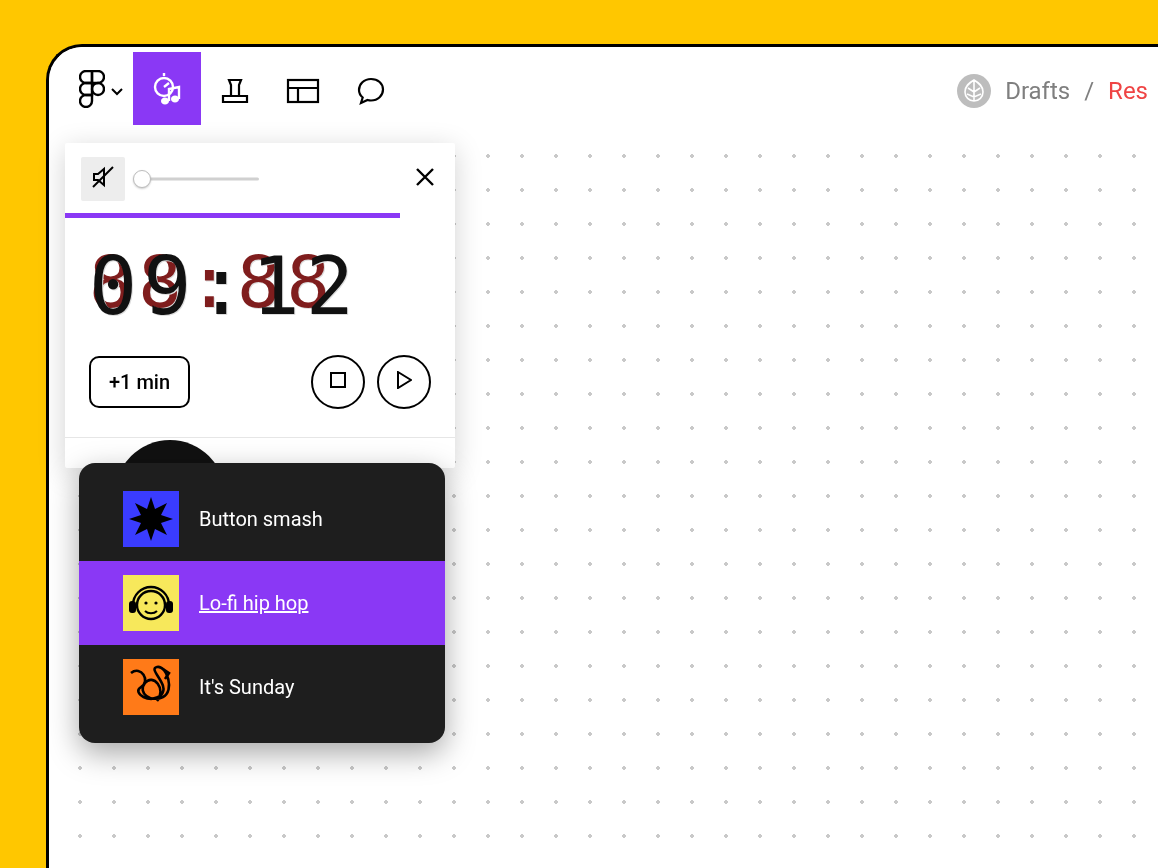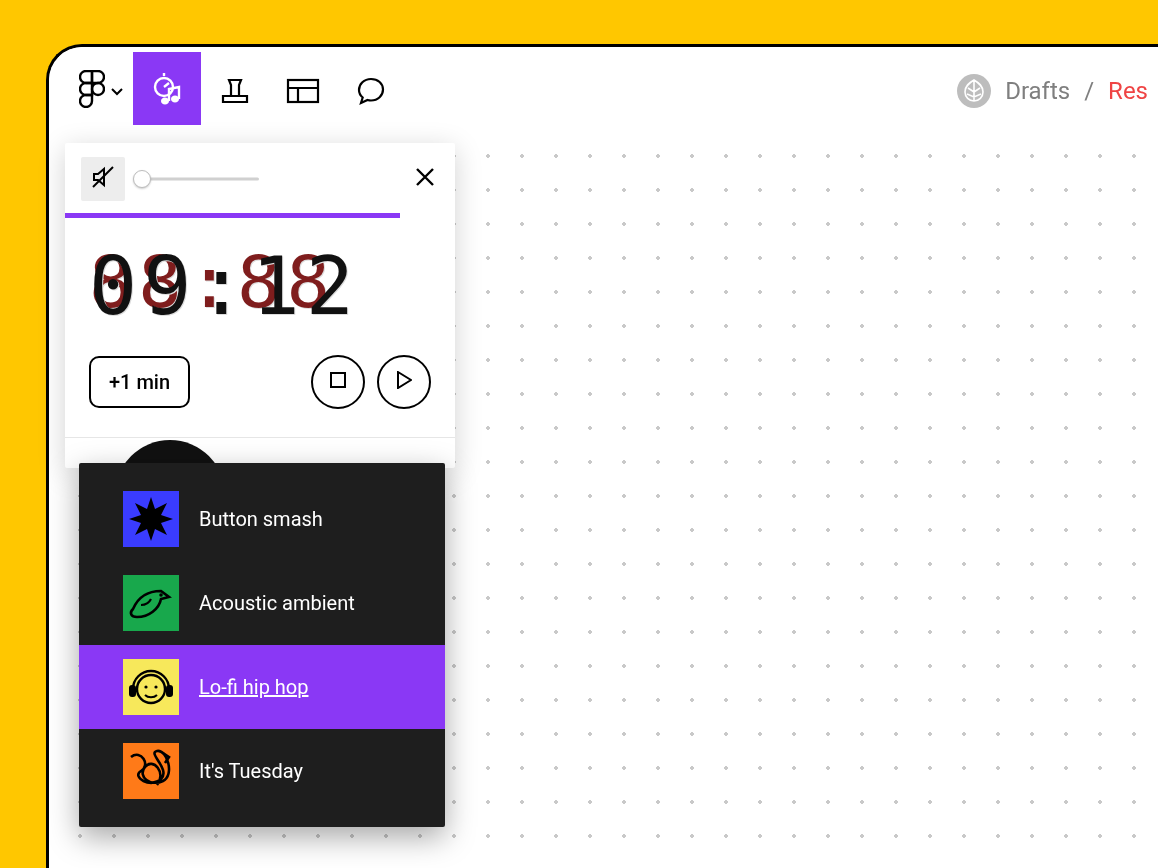--- a/index.html
+++ b/index.html
@@ -163,21 +163,21 @@
   .record-disc {
     position: absolute; left: 50px; top: 2px; width: 110px; height: 110px;
     background: #111; border-radius: 50%;
   }
   .playlist {
     position: absolute;
     left: 30px;
     top: 416px;
     width: 366px;
     background: #1e1e1e;
-    border-radius: 2px;
+    border-radius: 16px;
     box-shadow: 0 10px 30px rgba(0,0,0,0.35);
     padding: 14px 0;
   }
   .pl-item {
     display: flex; align-items: center; gap: 20px;
     padding: 14px 44px;
     color: #fff; font-size: 20px;
     cursor: pointer;
   }
   .pl-item.selected { background: #8a38f5; text-decoration: underline; }
@@ -326,31 +326,20 @@
     <div class="pl-item">
       <div class="thumb">
         <svg width="56" height="56" viewBox="0 0 56 56">
           <rect width="56" height="56" fill="#3a3cff"></rect>
           <path d="M28 6l4 12 12-6-6 12 12 4-12 4 6 12-12-6-4 12-4-12-12 6 6-12-12-4 12-4-6-12 12 6Z" fill="#000"></path>
         </svg>
       </div>
       <span>Button smash</span>
     </div>
 
-    <div class="pl-item">
-      <div class="thumb">
-        <svg width="56" height="56" viewBox="0 0 56 56">
-          <rect width="56" height="56" fill="#18a84c"></rect>
-          <path d="M10 34c6-14 18-18 28-18l8 6-8 2c-2 10-12 18-24 18-6 0-8-4-4-8Z" fill="none" stroke="#000" stroke-width="2.6"></path>
-          <circle cx="38" cy="20" r="1.8" fill="#000"></circle>
-          <path d="M18 30c4 0 8-2 10-6" fill="none" stroke="#000" stroke-width="2.2"></path>
-        </svg>
-      </div>
-      <span>Acoustic ambient</span>
-    </div>
 
     <div class="pl-item selected">
       <div class="thumb">
         <svg width="56" height="56" viewBox="0 0 56 56">
           <rect width="56" height="56" fill="#f7e85b"></rect>
           <circle cx="28" cy="30" r="14" fill="none" stroke="#000" stroke-width="2.4"></circle>
           <path d="M10 30a18 18 0 0 1 36 0" fill="none" stroke="#000" stroke-width="2.4"></path>
           <rect x="6" y="26" width="7" height="12" rx="3" fill="#000"></rect>
           <rect x="43" y="26" width="7" height="12" rx="3" fill="#000"></rect>
           <circle cx="23" cy="28" r="1.6" fill="#000"></circle>
@@ -362,17 +351,17 @@
     </div>
 
     <div class="pl-item">
       <div class="thumb">
         <svg width="56" height="56" viewBox="0 0 56 56">
           <rect width="56" height="56" fill="#ff7a18"></rect>
           <path d="M8 14c10-8 20 8 10 14s10 18 20 8-14-26-4-28 18 24 6 30-26-4-18-14 22 6 12 18" fill="none" stroke="#000" stroke-width="2.6"></path>
           <path d="M40 10l6 4-4 6" fill="none" stroke="#000" stroke-width="2.6"></path>
         </svg>
       </div>
-      <span>It's Tuesday</span>
+      <span>It's Sunday</span>
     </div>
   </div>
 
 </div>
 
 </body></html>

